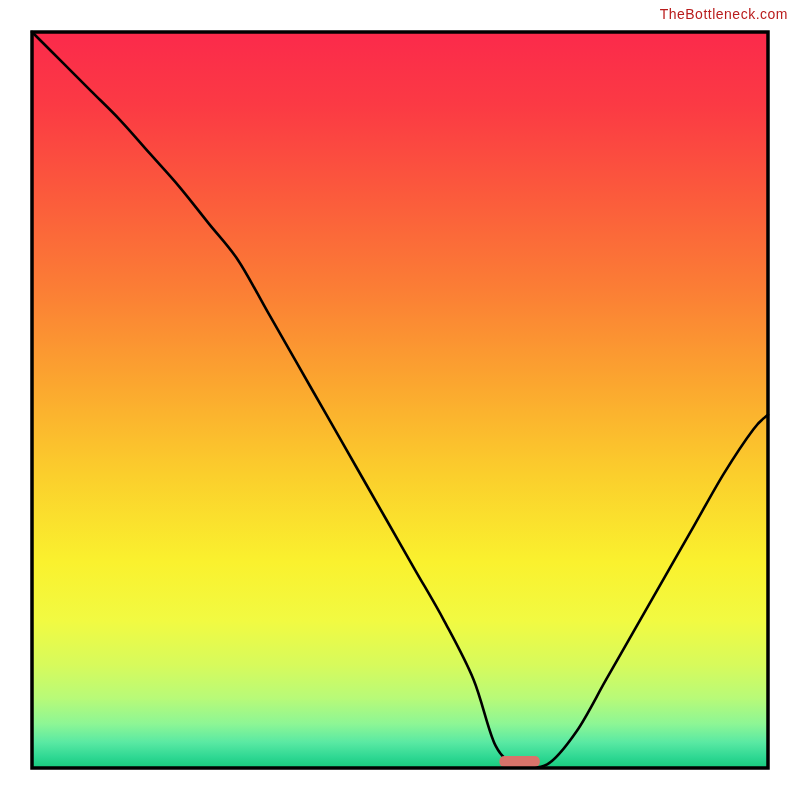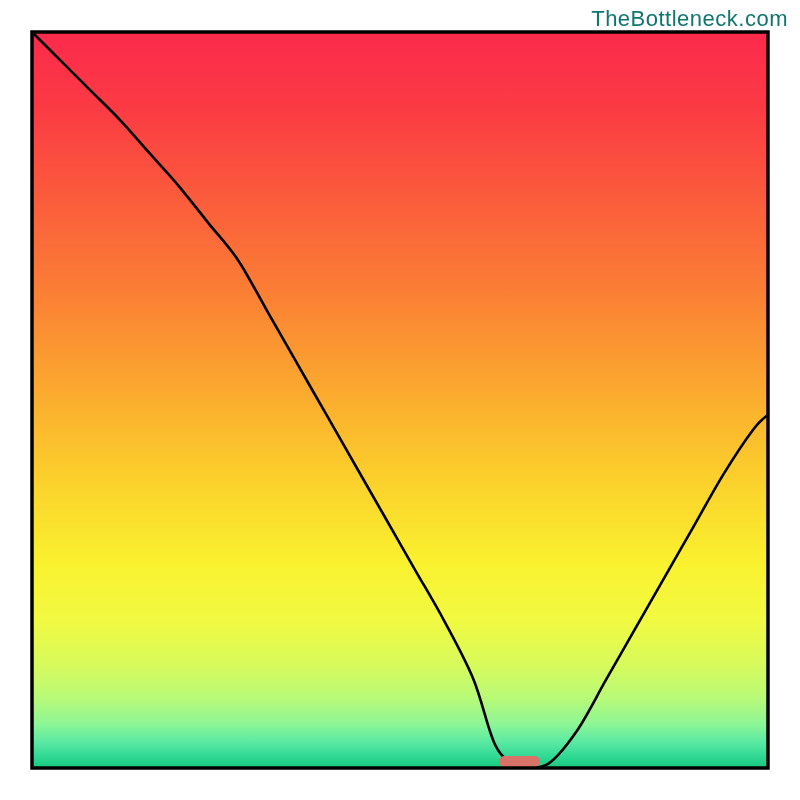--- a/index.html
+++ b/index.html
@@ -12,22 +12,22 @@
   }
   .container {
     position: relative;
     width: 800px;
     height: 800px;
   }
   .watermark {
     position: absolute;
     top: 6px;
     right: 12px;
-    color: #0f766e;
-    font-size: 22px;
+    color: #b91c1c;
+    font-size: 14px;
     font-weight: 500;
     letter-spacing: 0.5px;
     z-index: 5;
   }
   svg {
     display: block;
   }
 </style>
 </head>
 <body>

